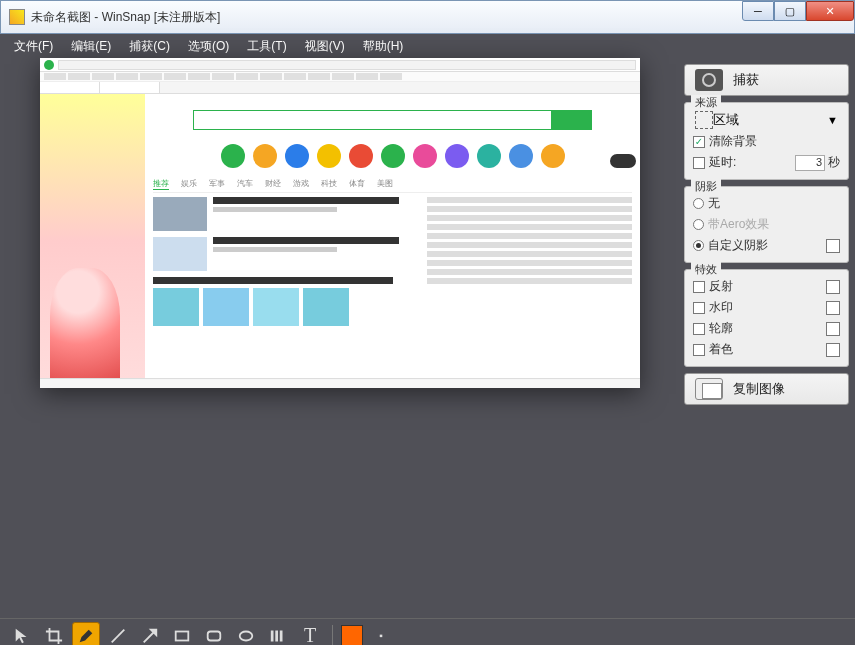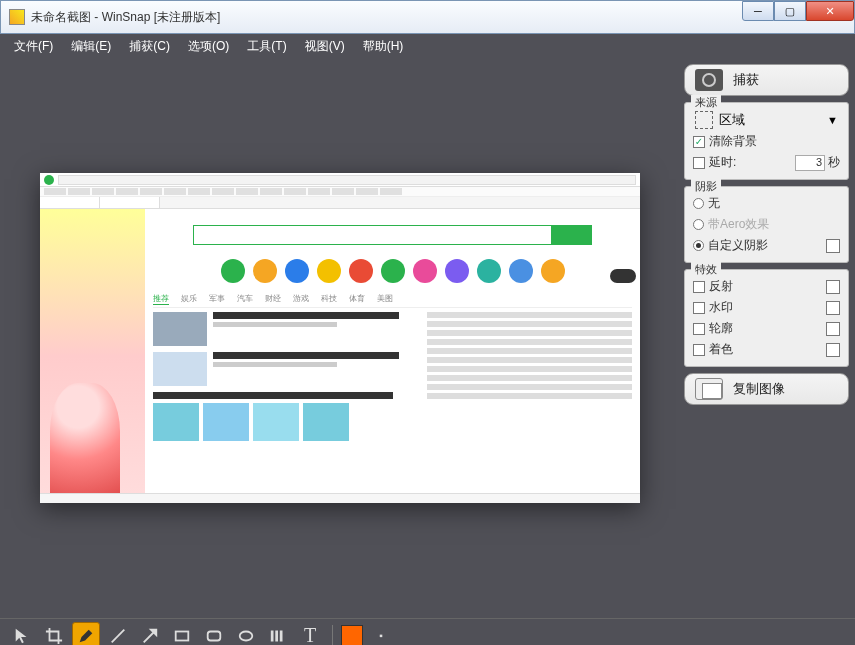--- a/index.html
+++ b/index.html
@@ -13,44 +13,44 @@
 .winbtn{width:32px;height:20px;display:flex;align-items:center;justify-content:center;font-size:11px;border:1px solid #6b8bb0;background:linear-gradient(#f3f7fd,#cfdcef);cursor:pointer;}
 .winbtn.min{border-radius:0 0 0 3px;}
 .winbtn.close{background:linear-gradient(#f08f84,#d9472e);color:#fff;border-radius:0 0 3px 0;border-color:#a03223;width:48px;}
 
 
 .menubar{height:24px;background:#505057;display:flex;align-items:center;padding:0 6px;gap:2px;}
 .menuitem{color:#fff;font-size:12px;padding:2px 8px;cursor:pointer;}
 
 
 .main{display:flex;height:560px;}
-.canvas{flex:1;background:#505057;position:relative;display:flex;align-items:center;justify-content:center;}
+.canvas{flex:1;background:#505057;position:relative;display:flex;align-items:flex-start;justify-content:center;}
 .screenshot{width:600px;height:330px;background:#fff;box-shadow:0 6px 24px rgba(0,0,0,.5);position:relative;overflow:hidden;}
 .sidebar{width:175px;background:#505057;padding:6px 6px 6px 4px;display:flex;flex-direction:column;gap:6px;}
-.panel{background:linear-gradient(#f4f4f4,#e8e8e8);border:1px solid #999;border-radius:9px;padding:8px 8px;}
+.panel{background:linear-gradient(#f4f4f4,#e8e8e8);border:1px solid #999;border-radius:3px;padding:8px 8px;}
 .bigbtn{display:flex;align-items:center;gap:10px;padding:4px 10px;cursor:pointer;}
 .bigbtn .ic{width:28px;height:22px;background:#555;border-radius:3px;position:relative;}
 .bigbtn .ic.camera::after{content:"";position:absolute;width:10px;height:10px;border:2px solid #ccc;border-radius:50%;left:7px;top:4px;}
 .bigbtn .ic.copy{background:#eee;border:1px solid #888;}
 .bigbtn .ic.copy::after{content:"";position:absolute;width:18px;height:14px;background:#fff;border:1px solid #888;left:6px;top:4px;}
 .bigbtn .ic.save{background:#333;}
 .bigbtn .ic.save::after{content:"";position:absolute;width:12px;height:8px;background:#ddd;left:8px;top:3px;}
 .bigbtn .lbl{font-size:13px;color:#222;}
 .grouptitle{font-size:12px;color:#333;margin-bottom:4px;}
 .grp{border:1px solid #bbb;background:#efefef;border-radius:3px;padding:6px 8px;position:relative;}
 .grp .grouptitle{position:absolute;top:-8px;left:6px;background:#efefef;padding:0 4px;font-size:11px;}
 .row{display:flex;align-items:center;gap:4px;font-size:12px;color:#333;padding:2px 0;justify-content:space-between;}
 .row .left{display:flex;align-items:center;gap:4px;}
 .cb{width:12px;height:12px;border:1px solid #777;background:#fff;display:inline-flex;align-items:center;justify-content:center;}
 .cb.checked::after{content:"✓";font-size:10px;color:#2a6;line-height:10px;}
 .rb{width:11px;height:11px;border:1px solid #777;border-radius:50%;background:#fff;display:inline-flex;align-items:center;justify-content:center;}
 .rb.sel::after{content:"";width:5px;height:5px;background:#333;border-radius:50%;}
 .sq{width:14px;height:14px;border:1px solid #777;background:#fff;}
 .numbox{width:30px;height:16px;border:1px solid #aaa;background:#fff;font-size:11px;text-align:right;padding-right:2px;}
-.dd{display:flex;align-items:center;gap:6px;padding:2px 2px;cursor:pointer;}
+.dd{display:flex;align-items:center;padding:2px 2px;cursor:pointer;}
 .dd .ddic{width:18px;height:18px;border:1px dashed #666;}
 .dd .ddlbl{font-size:13px;}
 .dd .arrow{margin-left:auto;font-size:11px;}
 .disabled{color:#aaa;}
 
 
 .toolbar{height:34px;background:#505057;border-top:1px solid #666;display:flex;align-items:center;padding:0 8px;gap:4px;}
 .tbtn{width:28px;height:28px;display:flex;align-items:center;justify-content:center;color:#ddd;cursor:pointer;border-radius:3px;font-size:16px;}
 .tbtn.active{background:#f0a500;border:1px solid #a06800;color:#333;}
 .tbtn svg{width:18px;height:18px;}

